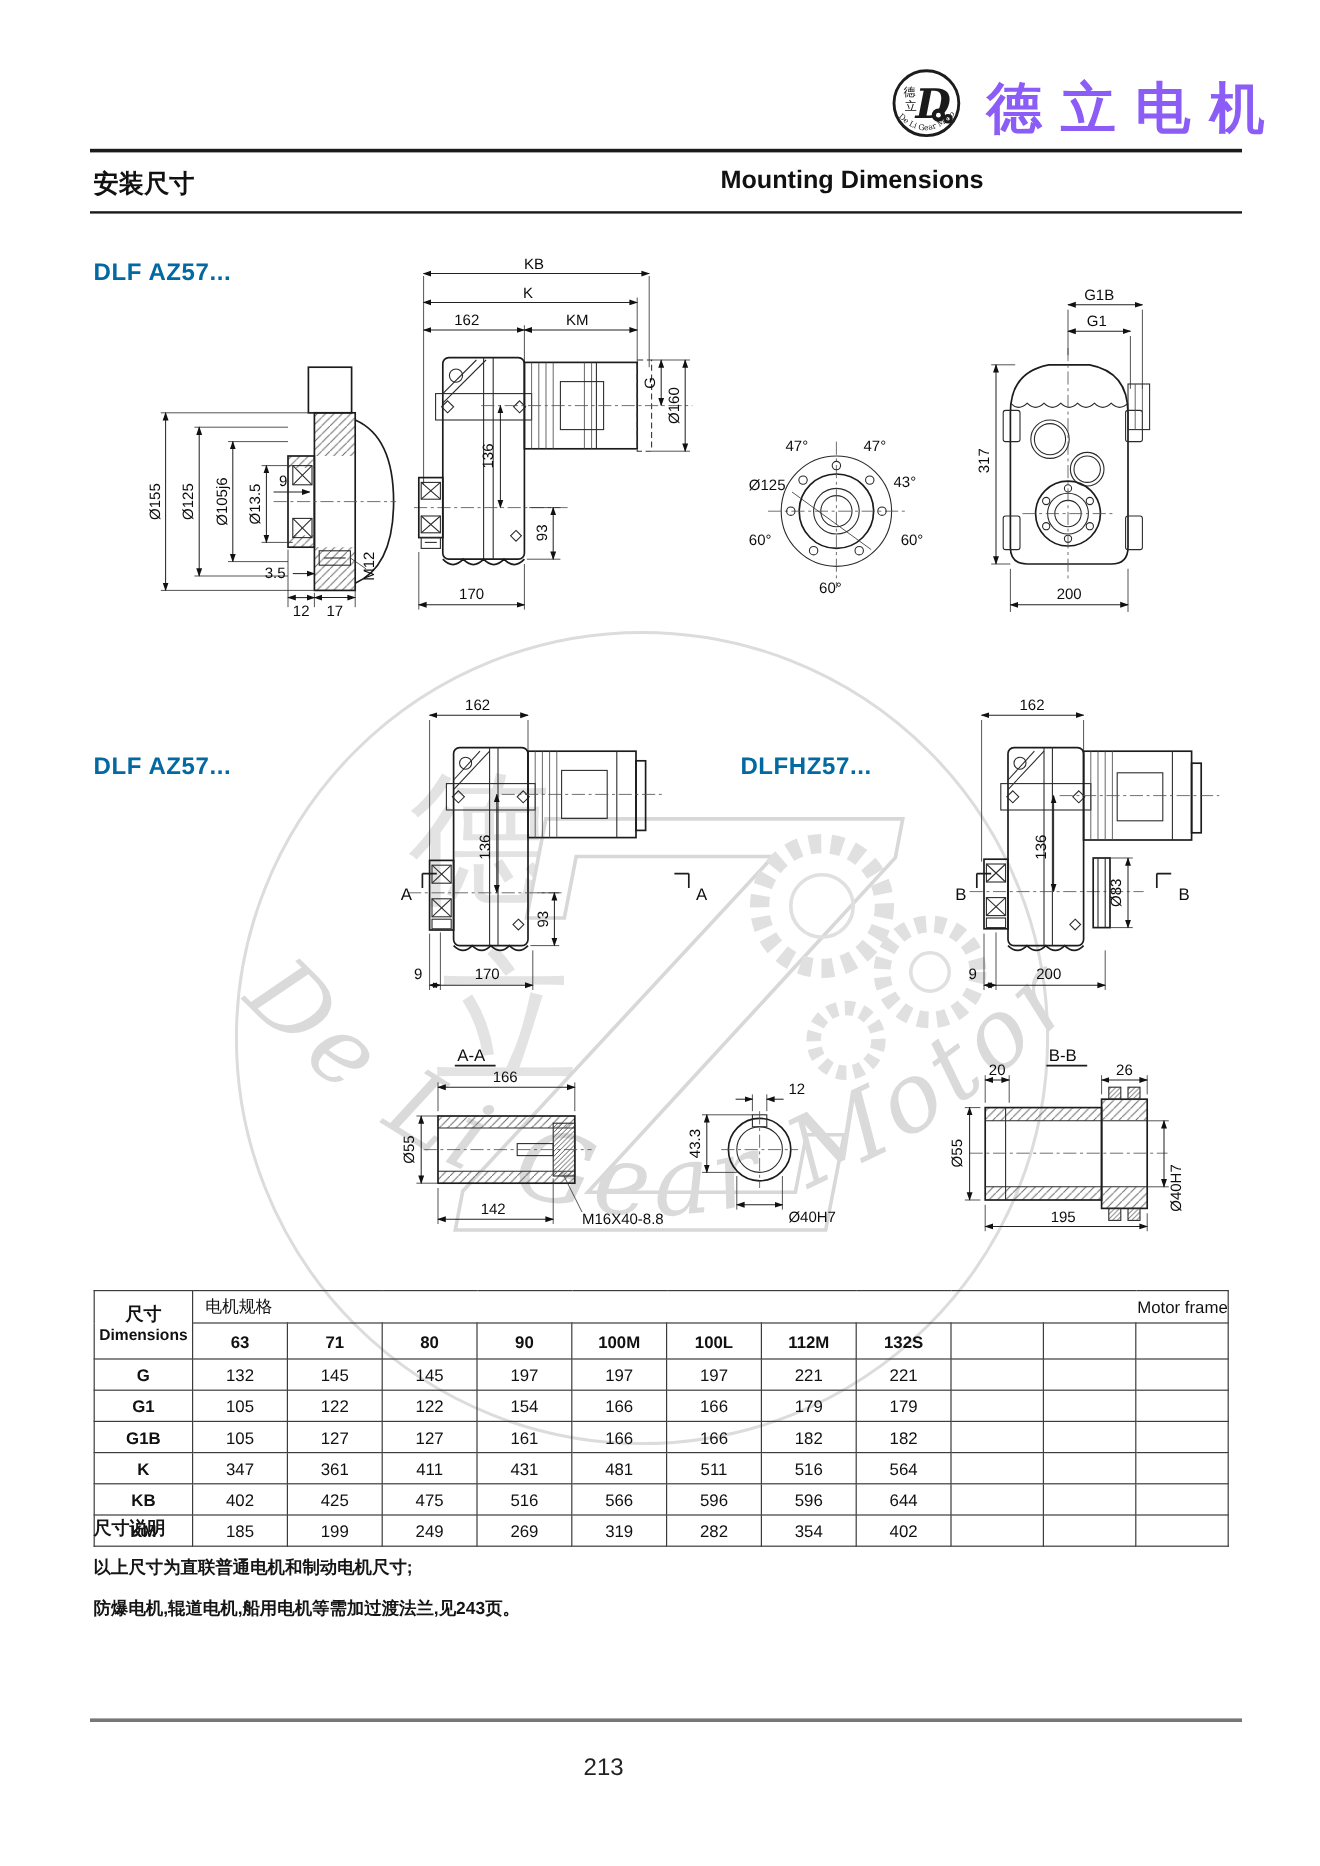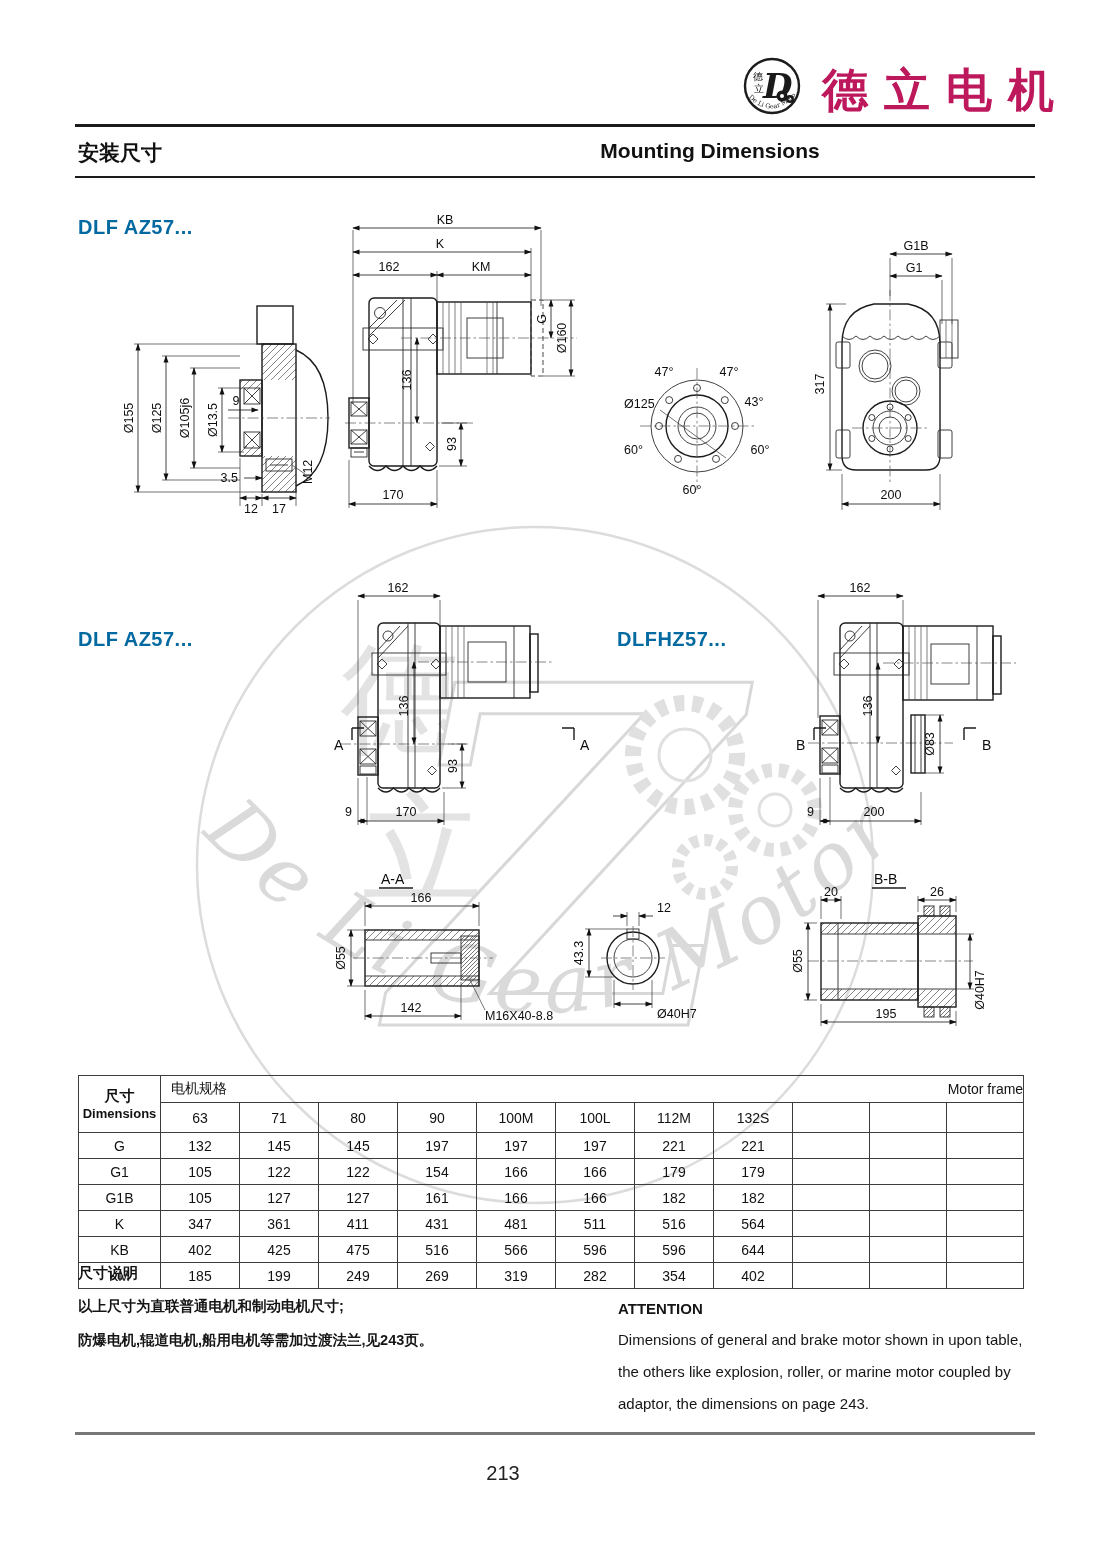--- a/index.html
+++ b/index.html
@@ -3,21 +3,21 @@
 <meta charset="utf-8">
 <style>
   *{margin:0;padding:0;box-sizing:border-box}
   html,body{background:#fff}
   #page{position:relative;width:1100px;height:1555px;background:#fff;overflow:hidden;
         font-family:"Liberation Sans",sans-serif;color:#111}
   .rule{position:absolute;background:#1b1b1b}
   .seclabel{position:absolute;font:bold 20px "Liberation Sans",sans-serif;letter-spacing:.5px;color:#0369a1}
   
   .brand{position:absolute;left:822px;top:60px;font:bold 46px "DejaVu Serif",serif;
-         letter-spacing:16px;color:#be185d;white-space:nowrap}
+         letter-spacing:16px;color:#8b5cf6;white-space:nowrap}
   .title-cn{position:absolute;left:78px;top:139px;font:bold 21px "Liberation Sans",sans-serif}
   .title-en{position:absolute;left:565px;top:139px;width:290px;text-align:center;
             font:bold 21px "Liberation Sans",sans-serif}
   
   svg.draw{position:absolute;overflow:visible}
   svg .ol{fill:none;stroke:#1c1c1c;stroke-width:1.4}
   svg .in{fill:none;stroke:#2a2a2a;stroke-width:.9}
   svg .fin{stroke:#4a4a4a;stroke-width:.7}
   svg .ext{stroke:#333;stroke-width:.7;fill:none}
   svg .dim{stroke:#222;stroke-width:.85;fill:none}
@@ -27,21 +27,21 @@
   svg .h2fill{fill:url(#hat2);stroke:none}
   svg text{font:12.5px "Liberation Sans",sans-serif;fill:#0d0d0d}
   svg text.st{font:14px "Liberation Sans",sans-serif}
   
   #dims-table{position:absolute;left:78px;top:1075px;border-collapse:collapse;table-layout:fixed;
               width:945px;font:14px "Liberation Sans",sans-serif}
   #dims-table td,#dims-table th{border:1.6px solid #3c3c3c;text-align:center;padding:0;
               height:26px;font-weight:normal;background:transparent}
   #dims-table .hdr1{height:27px}
   #dims-table .hdr2{height:30px}
-  #dims-table .rowlab,#dims-table .frame{font-weight:normal}
+  #dims-table .rowlab,#dims-table .frame{font-weight:bold}
   #dims-table .dimhead{font-weight:bold;font-size:15px;line-height:17px}
   #dims-table .dimhead .en{font-weight:bold;font-size:13px}
   #dims-table .mergehead{position:relative}
   #dims-table .mergehead .cnspec{position:absolute;left:10px;top:4px;font-size:14px}
   #dims-table .mergehead .mframe{display:block;text-align:right;font-size:14px}
   
   .notes{position:absolute;width:520px;font:14.5px "Liberation Sans",sans-serif;color:#151515}
   .notes .ttl{font-weight:bold;font-size:15px;margin-bottom:14px}
   .notes .ln{margin-bottom:15px;font-weight:600}
   .notes.en .ln{font-weight:normal;font-size:15px}
@@ -607,23 +607,17 @@
       <td></td>
     </tr>
     </tbody>
   </table>
 
   <div class="notes" style="left:78px;top:1264px">
     <div class="ttl">尺寸说明</div>
     <div class="ln">以上尺寸为直联普通电机和制动电机尺寸;</div>
     <div class="ln">防爆电机,辊道电机,船用电机等需加过渡法兰,见243页。</div>
   </div>
-  <div class="notes en" style="left:618px;top:1300px;width:440px">
-    <div class="ttl">ATTENTION</div>
-    <div class="ln">Dimensions of general and brake motor shown in upon table,</div>
-    <div class="ln">the others like explosion, roller, or marine motor coupled by</div>
-    <div class="ln">adaptor, the dimensions on page 243.</div>
-  </div>
 
   <div class="rule" style="left:75px;top:1432px;width:960px;height:3px;background:#777"></div>
   <div class="pagenum">213</div>
 
 </div>
 
 </body></html>

